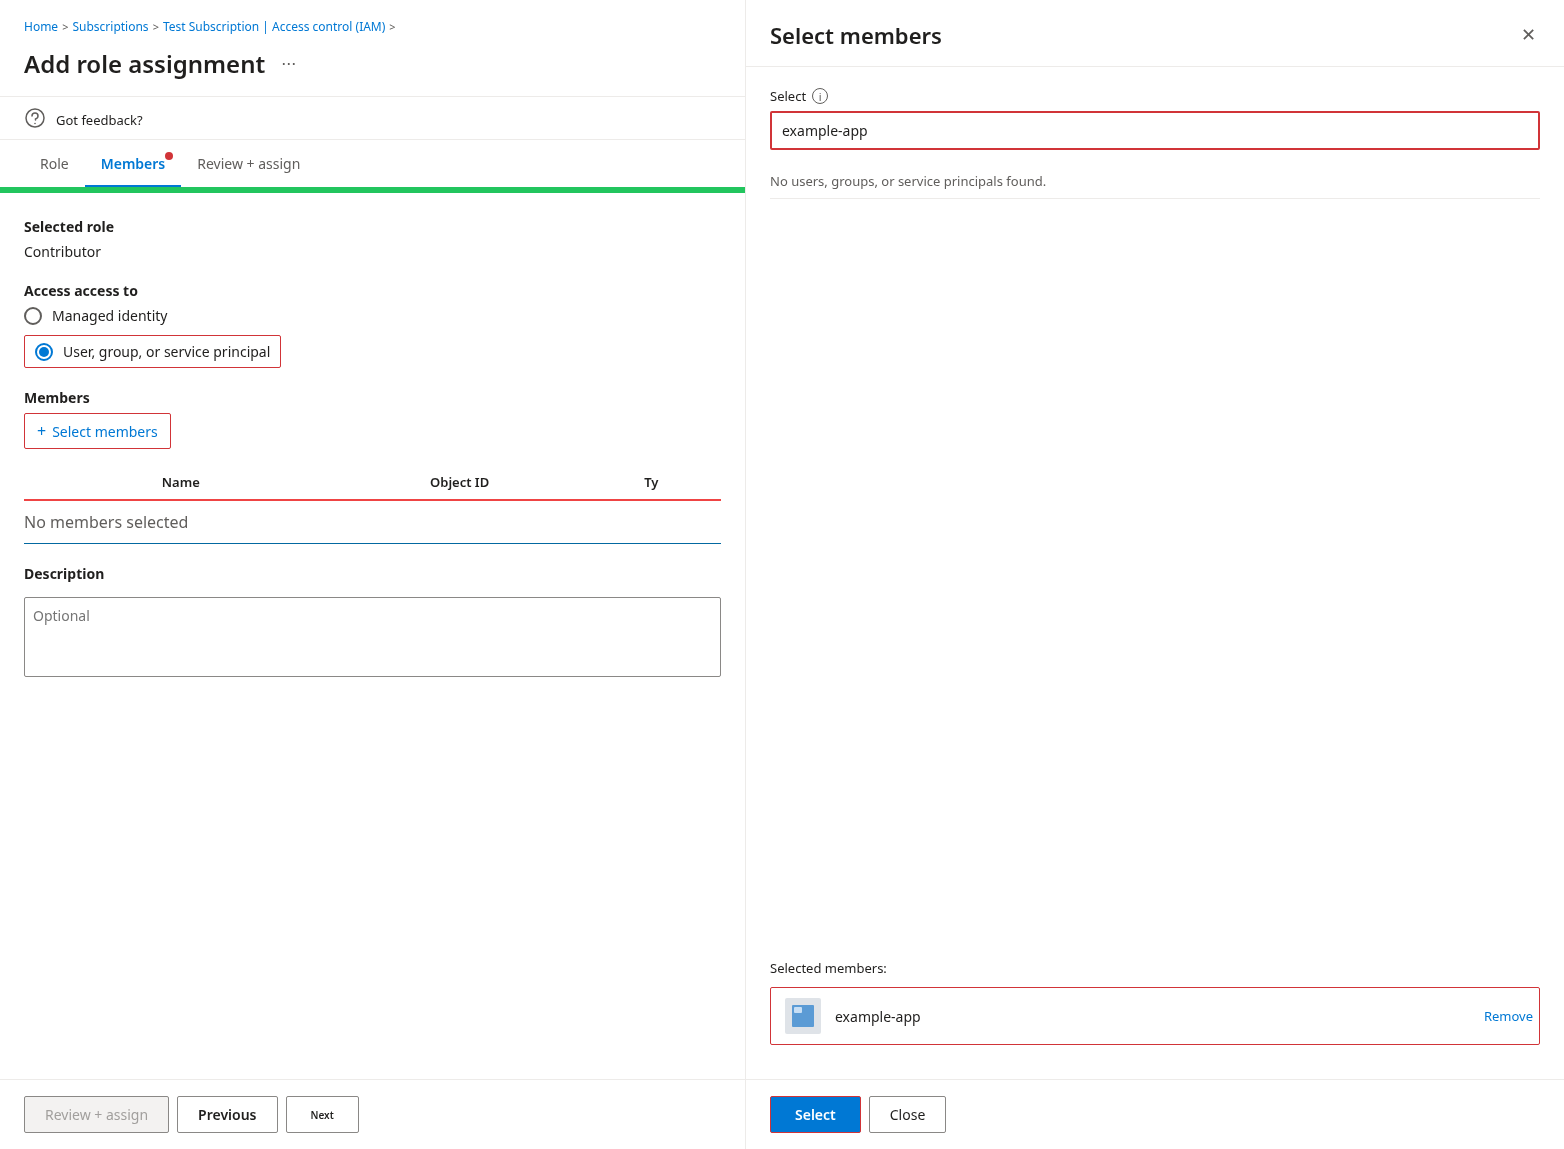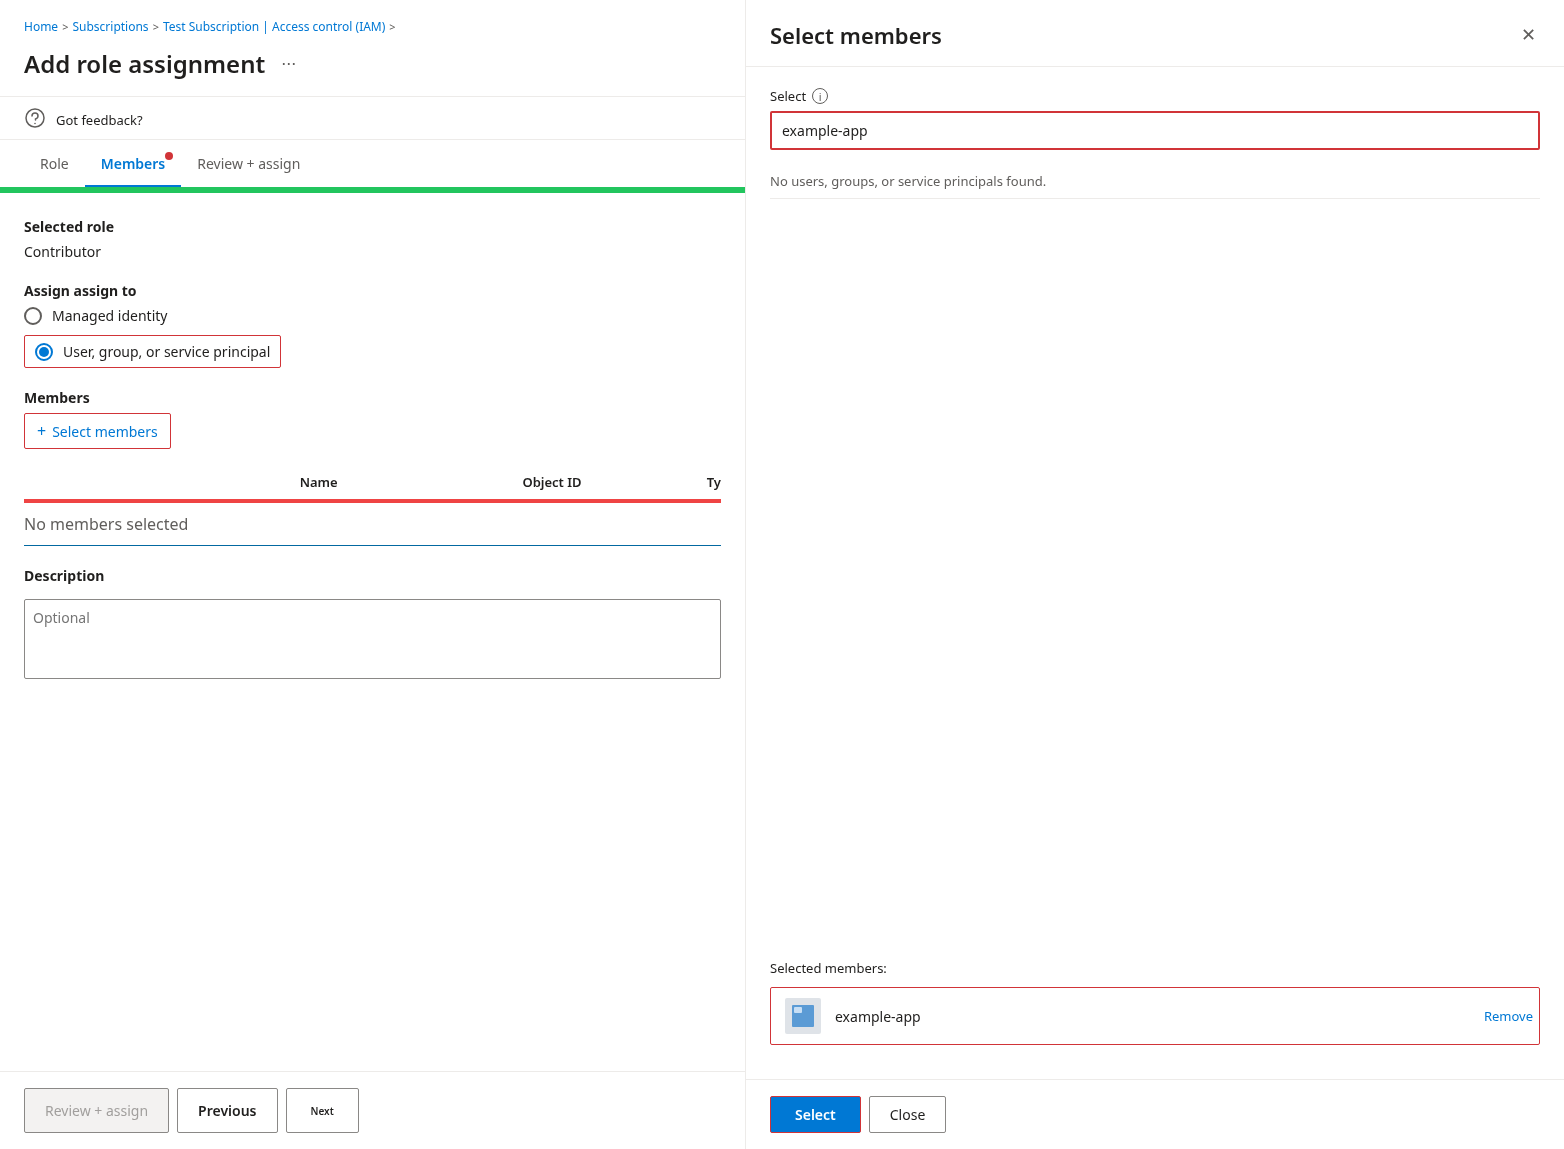--- a/index.html
+++ b/index.html
@@ -180,26 +180,26 @@
       font-family: inherit;
     }
     .select-members-btn .plus { font-size: 16px; font-weight: 400; }
 
     .members-table {
       width: 100%;
       margin-top: 16px;
       border-collapse: collapse;
     }
     .members-table th {
-      text-align: right;
+      text-align: center;
       font-weight: 600;
       font-size: 13px;
       color: #201f1e;
       padding: 8px 0;
-      border-bottom: 4px solid #ef4444;
+      border-bottom: 2px solid #ef4444;
     }
     .members-table td {
       padding: 10px 0;
       font-size: 16px;
       color: #605e5c;
       border-bottom: 1px solid #0369a1;
     }
 
     .description-section { margin-top: 20px; }
     .description-textarea {
@@ -227,21 +227,21 @@
       padding: 8px 20px;
       background: #f3f2f1;
       border: 1px solid #8a8886;
       color: #a19f9d;
       font-size: 14px;
       cursor: not-allowed;
       border-radius: 2px;
       font-family: inherit;
     }
     .btn-previous {
-      padding: 12px 20px;
+      padding: 4px 20px;
       background: #ffffff;
       border: 1px solid #8a8886;
       color: #201f1e;
       font-size: 14px;
       cursor: pointer;
       border-radius: 2px;
       font-family: inherit;
       font-weight: 600;
     }
     .btn-next {
@@ -480,21 +480,21 @@
     </div>
     <div class="tab inactive">Review + assign</div>
   </div>
 
   <div class="content">
 
     <div class="section-label">Selected role</div>
     <div class="role-value">Contributor</div>
 
     <div class="assign-access-section">
-      <div class="section-label">Assign assign to</div>
+      <div class="section-label">Access access to</div>
 
       <div class="radio-option">
         <div class="radio-outer unselected"></div>
         <span class="radio-label">Managed identity</span>
       </div>
 
       <div class="radio-option">
         <div class="radio-with-border">
           <div class="radio-outer selected">
             <div class="radio-inner"></div>

